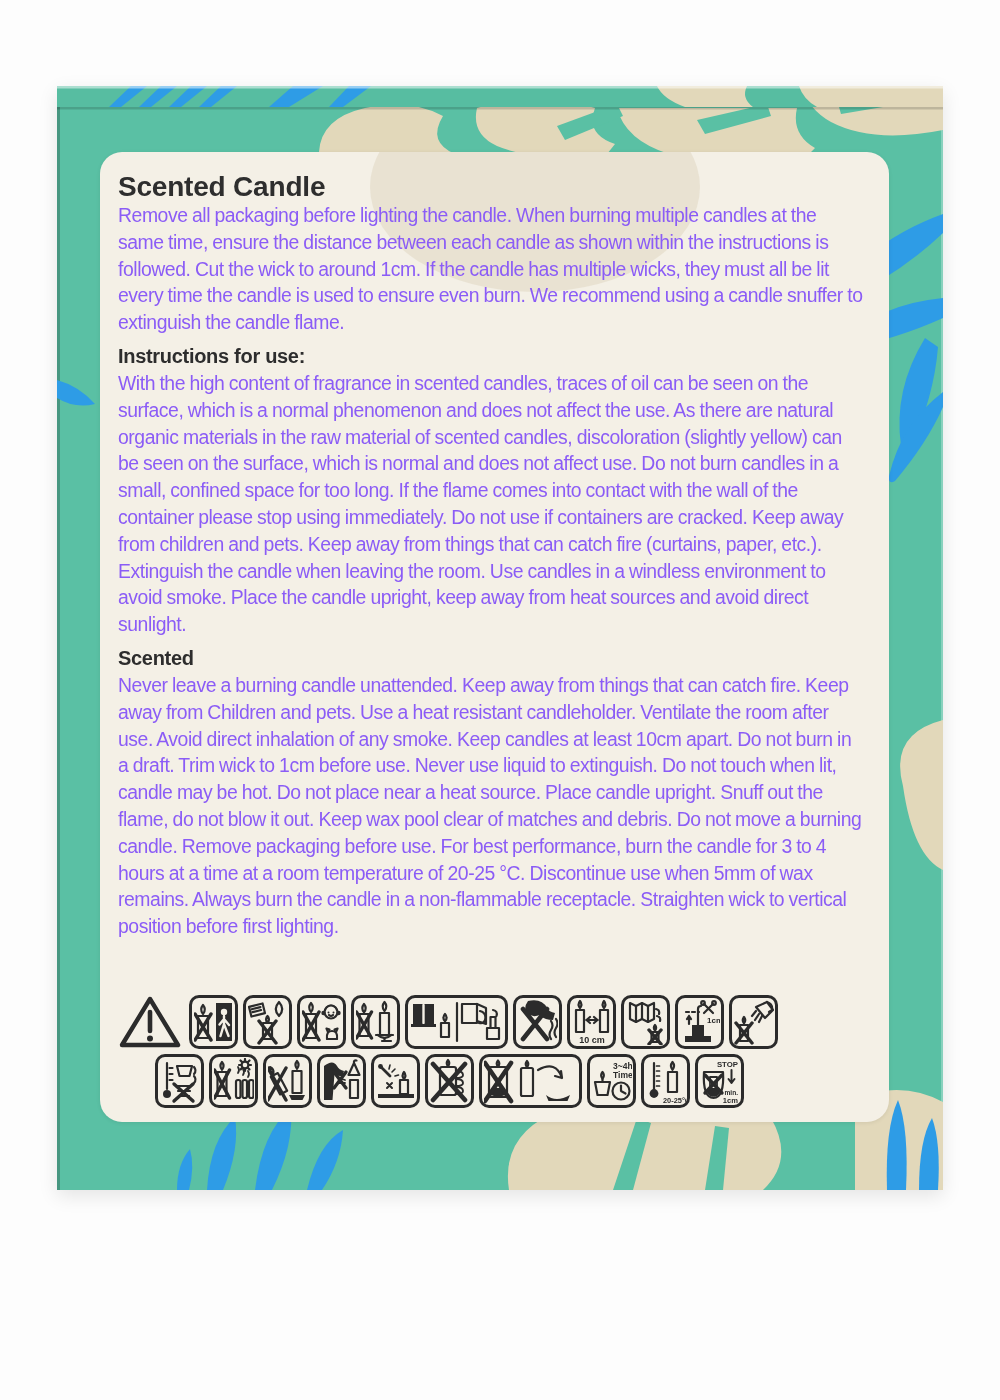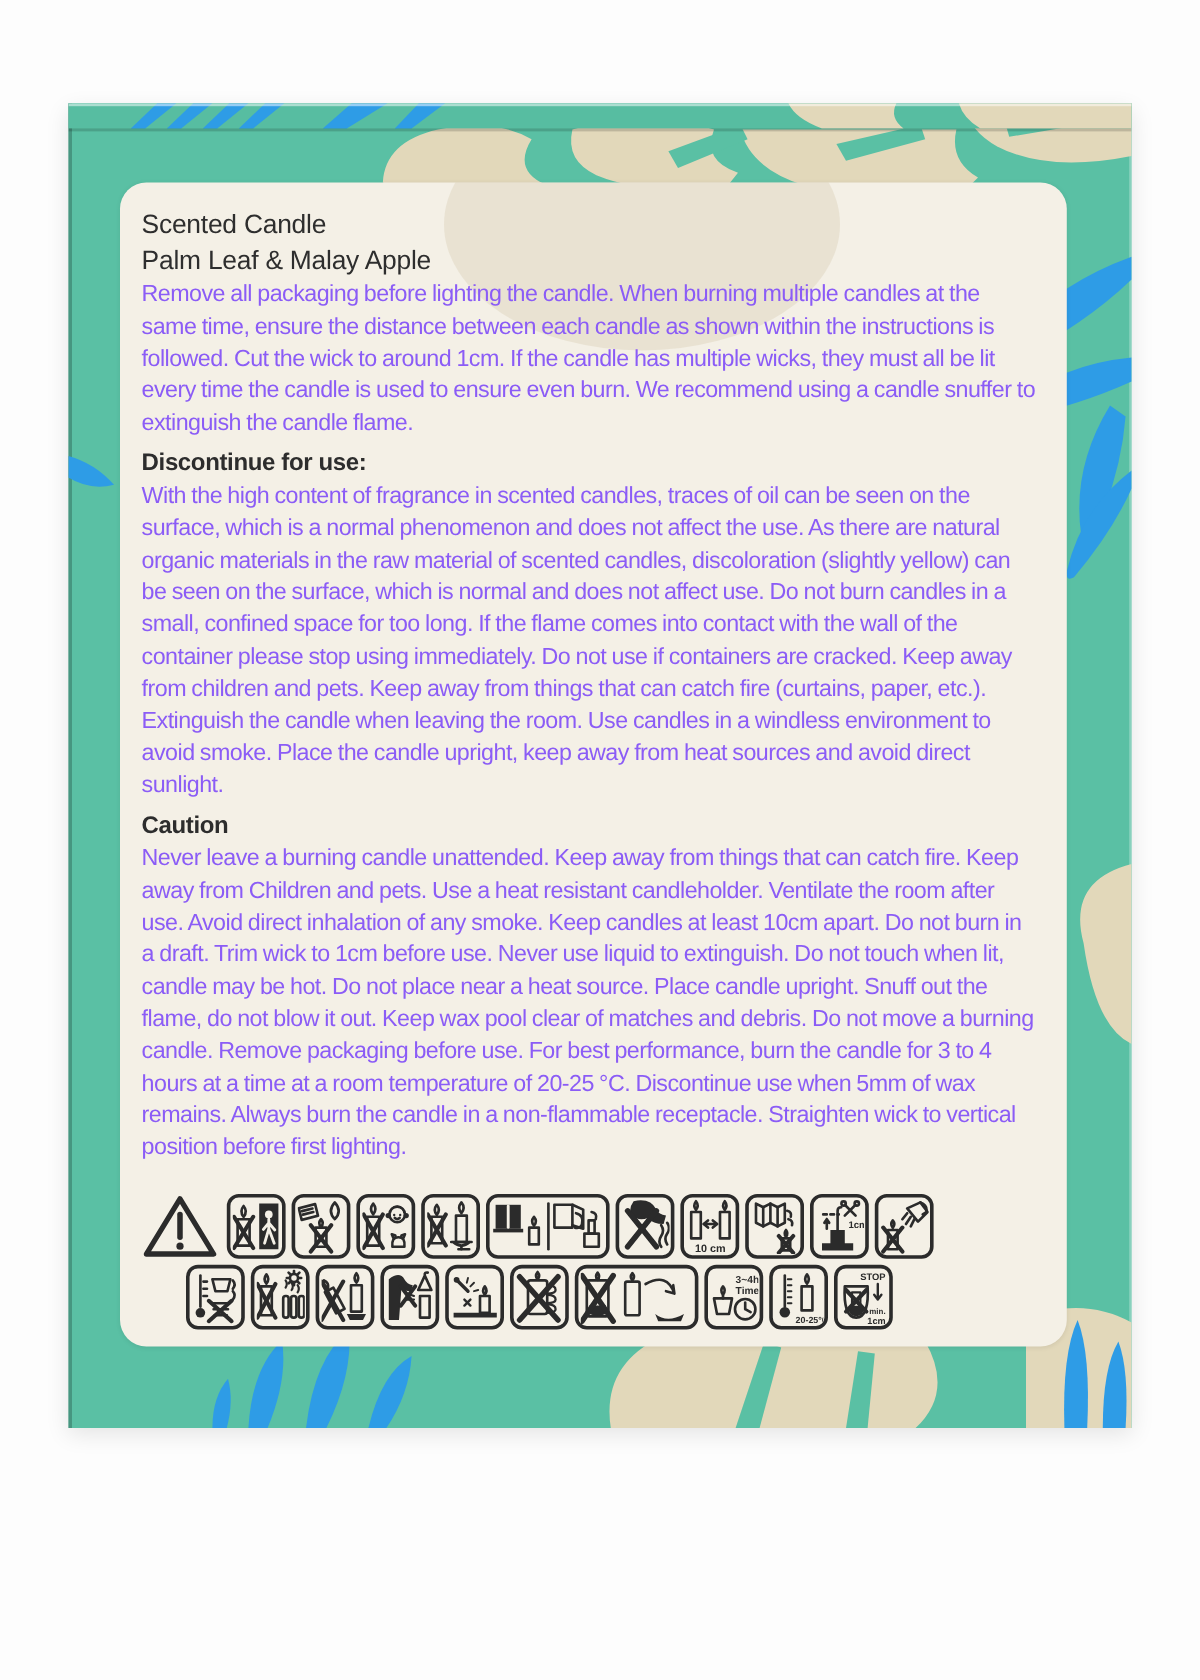--- a/index.html
+++ b/index.html
@@ -23,21 +23,21 @@
     background:#f4f0e6;border-radius:22px;
     display:flex;flex-direction:column;
     padding:20px 26px 14px 18px;box-sizing:border-box;
     overflow:hidden;
     box-shadow:0 1px 4px rgba(0,0,0,.08);
   }
   .watermark{
     position:absolute;left:270px;top:-70px;width:330px;height:210px;
     border-radius:50%;background:rgba(209,196,164,.30);pointer-events:none;
   }
-  .title{font-size:22px;font-weight:normal;color:#2e2e2e;line-height:30px;letter-spacing:-.2px;position:relative;}
+  .title{font-size:28px;font-weight:bold;color:#2e2e2e;line-height:30px;letter-spacing:-.2px;position:relative;}
   .sec-h{font-size:20px;font-weight:bold;color:#2d2d2d;line-height:27px;margin-top:7px;letter-spacing:-.3px;position:relative;}
   .sec-p{font-size:19.4px;color:#8b5cf6;line-height:26.8px;letter-spacing:-.45px;margin:0;position:relative;word-spacing:-.5px;}
   
   .icons{margin-top:auto;position:relative;}
   .irow{display:flex;align-items:center;gap:5px;}
   .irow + .irow{margin-top:4px;}
   .irow2{margin-left:37px;}
   .pic{
     width:49px;height:54px;box-sizing:border-box;flex:0 0 auto;
     border:3px solid #2b2b2b;border-radius:10px;
@@ -115,28 +115,27 @@
       </g>
       <rect x="0" y="0" width="886" height="2.5" fill="rgba(255,255,255,.5)"></rect>
       <rect x="0" y="21" width="886" height="2.5" fill="rgba(0,0,0,.16)"></rect>
     </g>
   </svg>
 
   <div class="label">
     <div class="watermark"></div>
 
     <div class="title">Scented Candle</div>
-    <div class="title">Palm Leaf &amp; Malay Apple</div>
 
     <p class="sec-p">Remove all packaging before lighting the candle. When burning multiple candles at the same time, ensure the distance between each candle as shown within the instructions is followed. Cut the wick to around 1cm. If the candle has multiple wicks, they must all be lit every time the candle is used to ensure even burn. We recommend using a candle snuffer to extinguish the candle flame.</p>
 
-    <div class="sec-h">Discontinue for use:</div>
+    <div class="sec-h">Instructions for use:</div>
     <p class="sec-p">With the high content of fragrance in scented candles, traces of oil can be seen on the surface, which is a normal phenomenon and does not affect the use. As there are natural organic materials in the raw material of scented candles, discoloration (slightly yellow) can be seen on the surface, which is normal and does not affect use. Do not burn candles in a small, confined space for too long. If the flame comes into contact with the wall of the container please stop using immediately. Do not use if containers are cracked. Keep away from children and pets. Keep away from things that can catch fire (curtains, paper, etc.). Extinguish the candle when leaving the room. Use candles in a windless environment to avoid smoke. Place the candle upright, keep away from heat sources and avoid direct sunlight.</p>
 
-    <div class="sec-h">Caution</div>
+    <div class="sec-h">Scented</div>
     <p class="sec-p">Never leave a burning candle unattended. Keep away from things that can catch fire. Keep away from Children and pets. Use a heat resistant candleholder. Ventilate the room after use. Avoid direct inhalation of any smoke. Keep candles at least 10cm apart. Do not burn in a draft. Trim wick to 1cm before use. Never use liquid to extinguish. Do not touch when lit, candle may be hot. Do not place near a heat source. Place candle upright. Snuff out the flame, do not blow it out. Keep wax pool clear of matches and debris. Do not move a burning candle. Remove packaging before use. For best performance, burn the candle for 3 to 4 hours at a time at a room temperature of 20-25 °C. Discontinue use when 5mm of wax remains. Always burn the candle in a non-flammable receptacle. Straighten wick to vertical position before first lighting.</p>
 
     <div class="icons">
 
       <div class="irow">
         <div class="tri">
           <svg class="g" width="64" height="56" viewBox="0 0 64 56">
             <path d="M32 5 L60 51 L4 51 Z" stroke-width="4.4"></path>
             <line x1="32" y1="18" x2="32" y2="37" stroke-width="4.6"></line>
             <circle class="f" cx="32" cy="44.5" r="3"></circle>

